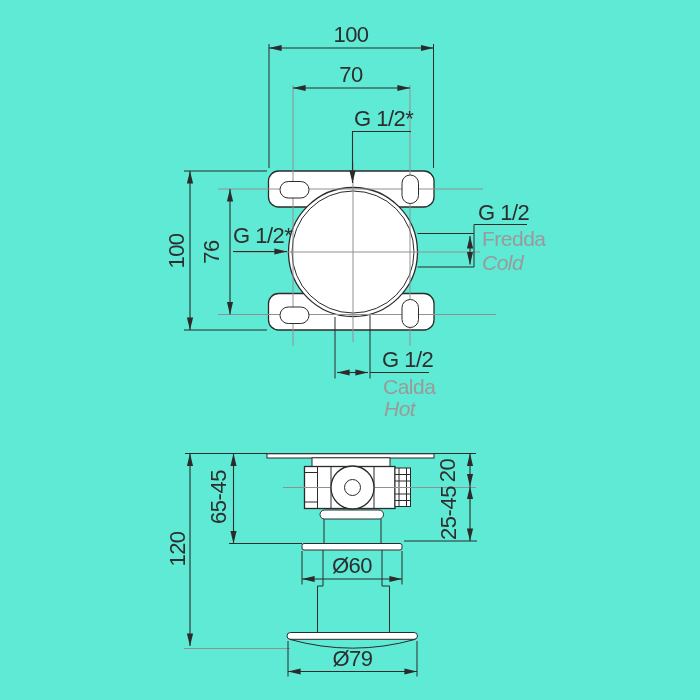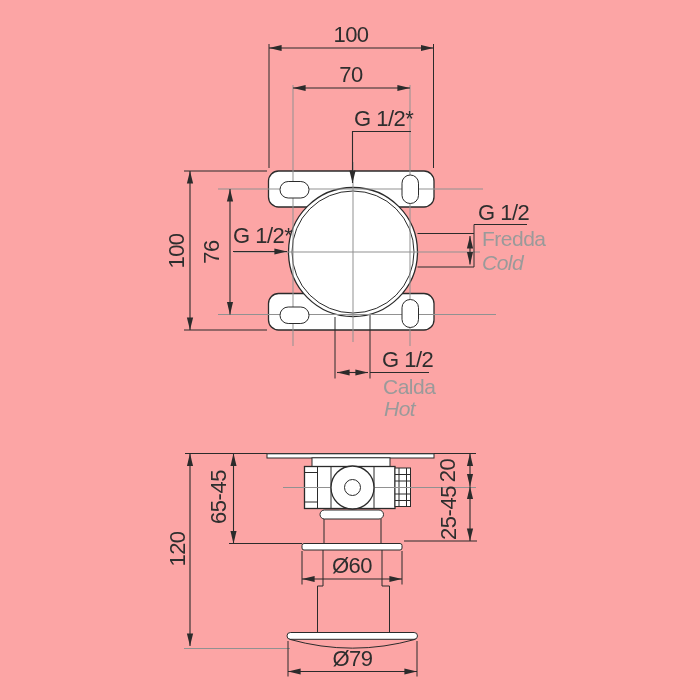--- a/index.html
+++ b/index.html
@@ -7,21 +7,21 @@
     padding: 0;
     background: #ffffff;
     width: 700px;
     height: 700px;
     font-family: "Liberation Sans", sans-serif;
   }
   .stage {
     position: relative;
     width: 700px;
     height: 700px;
-    background: #fca5a5;
+    background: #5eead4;
     overflow: hidden;
   }
   svg text {
     font-family: "Liberation Sans", sans-serif;
     fill: #2e2e2e;
     font-size: 22px;
     letter-spacing: -0.5px;
   }
   svg text.gray  { fill: #9a9a9a; font-size: 21px; }
   svg text.grayi { fill: #9a9a9a; font-size: 21px; font-style: italic; }

